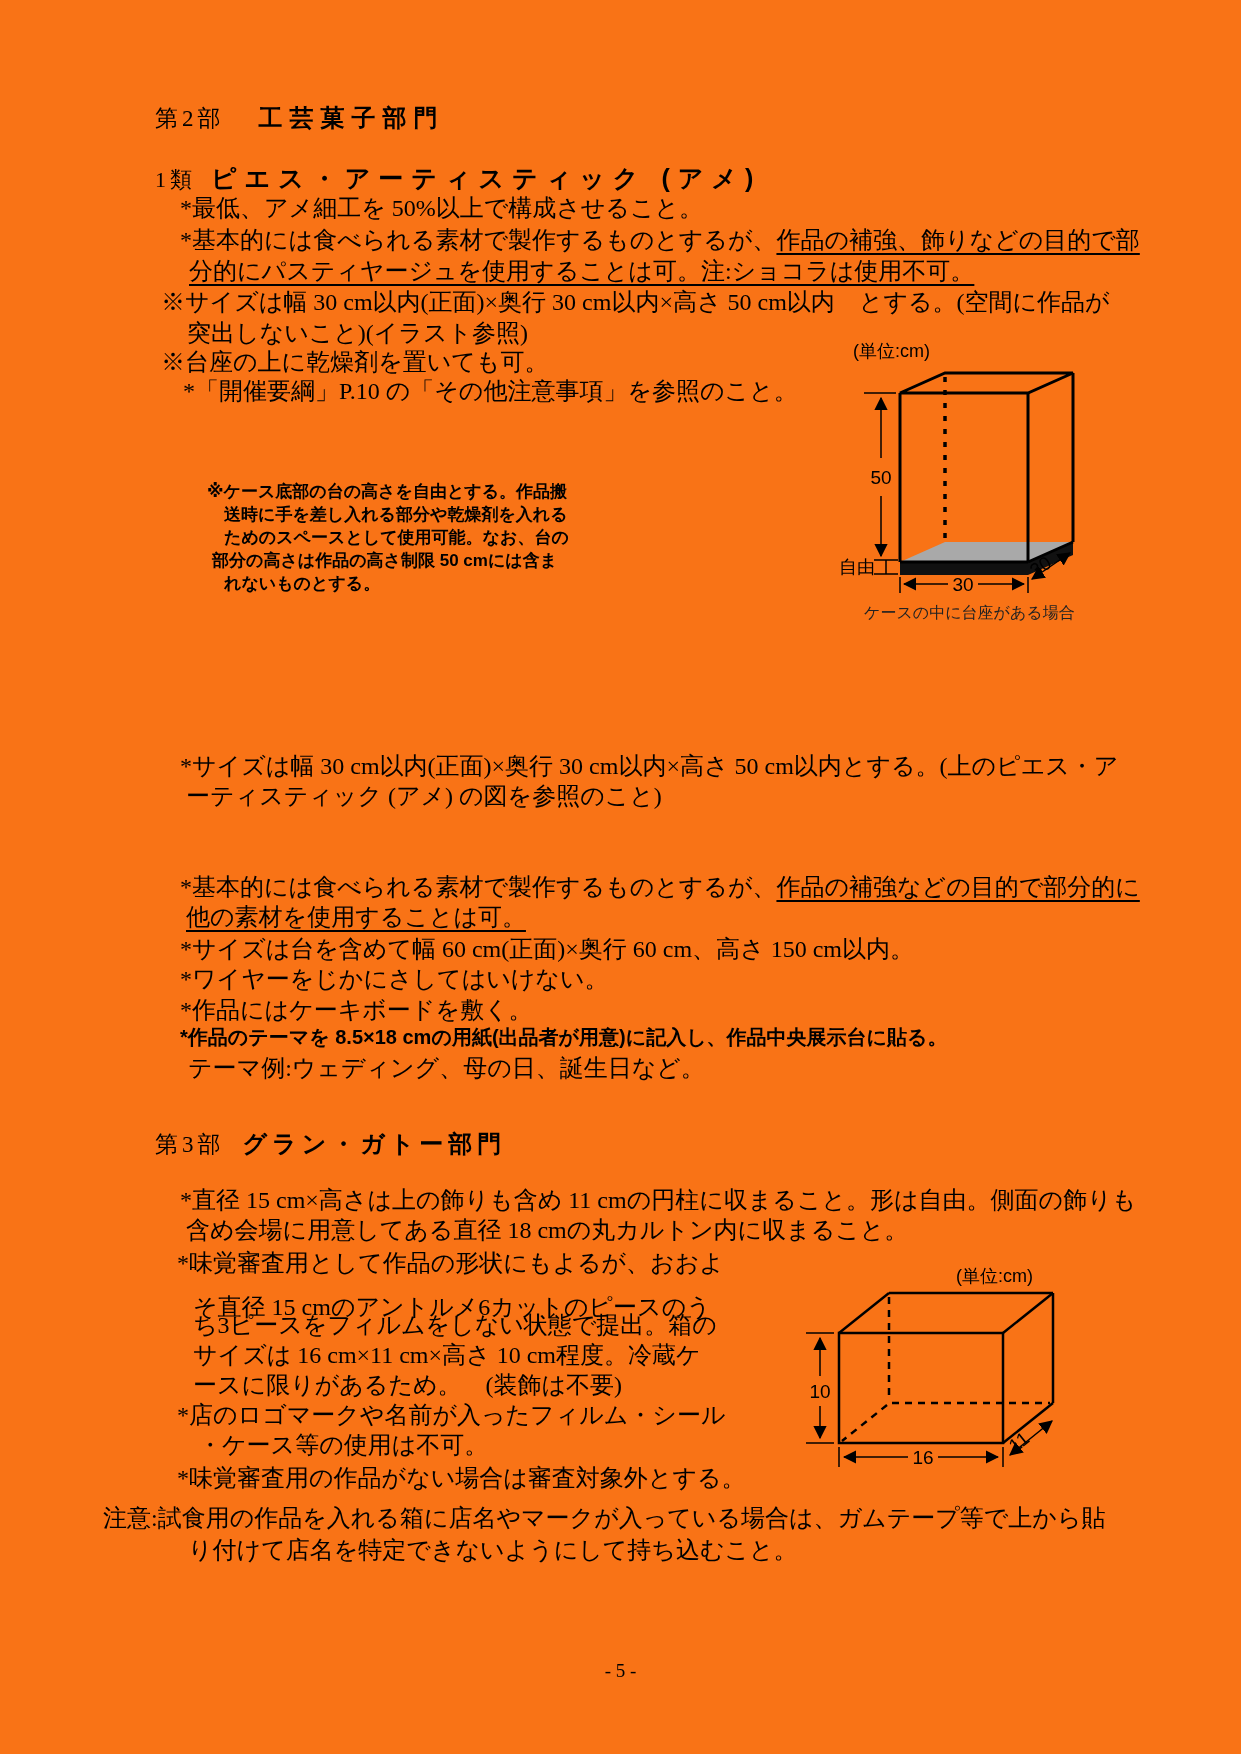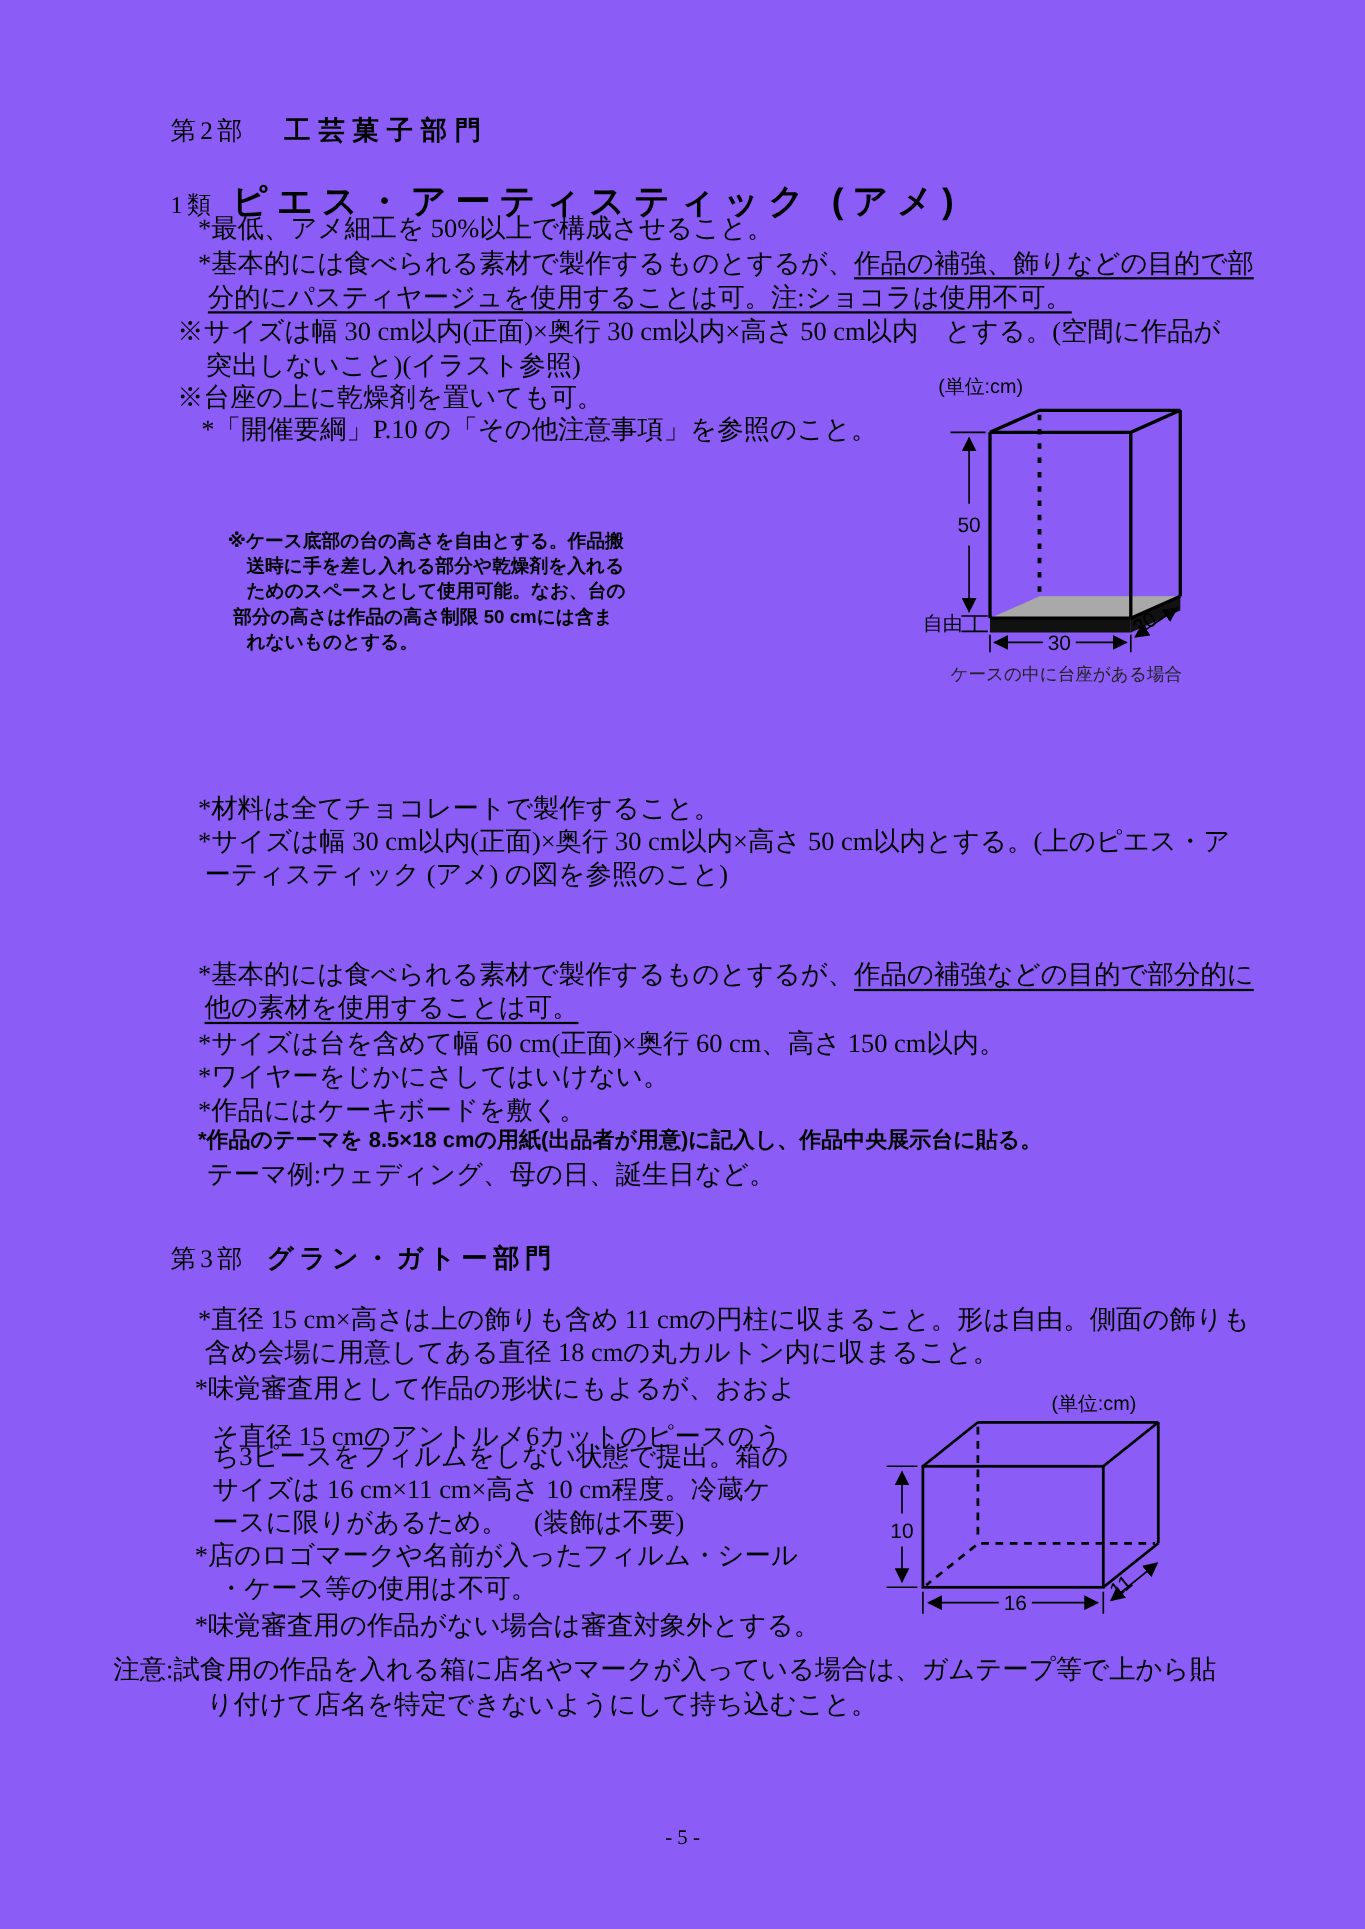--- a/index.html
+++ b/index.html
@@ -1,29 +1,29 @@
 <!DOCTYPE html>
 <html><head>
 <meta charset="utf-8">
 <style>
   html,body{margin:0;padding:0;background:#e8e8e8;}
   .page{
-    position:relative;width:1241px;height:1754px;background:#8b5cf6;
+    position:relative;width:1241px;height:1754px;background:#f97316;
     font-family:"Liberation Serif","DejaVu Serif",serif;color:#000;
     margin:0 auto;overflow:hidden;
   }
   .t{position:absolute;white-space:nowrap;font-size:24px;line-height:1.15;}
   .u{text-decoration:underline;text-underline-offset:5px;text-decoration-thickness:1.5px;}
   .gothic{font-family:Liberation Sans, sans-serif;}
   .b{font-weight:bold;}
   .head{position:absolute;white-space:nowrap;font-size:23px;}
   .head .num{letter-spacing:4px;}
   .head .ttl{font-family:"Liberation Sans","DejaVu Sans",sans-serif;font-weight:bold;}
   .ttl-part{font-size:24px;letter-spacing:7px;margin-left:34px;}
-  .ttl-cat{font-size:32px;letter-spacing:8px;margin-left:15px;}
+  .ttl-cat{font-size:25px;letter-spacing:8px;margin-left:15px;}
   .note-line{position:absolute;white-space:nowrap;font-size:17px;line-height:1;
     font-family:"Liberation Sans","DejaVu Sans",sans-serif;font-weight:600;}
   .pageno{position:absolute;left:0;top:1660px;width:100%;text-align:center;font-size:19px;}
   svg{position:absolute;}
   svg text{font-family:"Liberation Sans","DejaVu Sans",sans-serif;fill:#000;}
   .cap{font-size:16px;fill:#222;}
   .dim-t{font-size:19px;}
   .unit-t{font-size:18px;}
   .free-t{font-size:18px;}
 </style>
@@ -96,21 +96,20 @@
       <line x1="240" y1="284" x2="286" y2="284" marker-end="url(#arw)"></line>
     </g>
     <text class="dim-t" x="225" y="291" text-anchor="middle">30</text>
 
     <line x1="294" y1="279" x2="332" y2="253" stroke="#000" stroke-width="1.5" marker-start="url(#arw)" marker-end="url(#arw)"></line>
     <text class="dim-t" transform="translate(306,272) rotate(-33)" text-anchor="middle">30</text>
 
     <text class="cap" x="126" y="318">ケースの中に台座がある場合</text>
   </svg>
 
-  <div class="t" style="left:180px;top:723px">*材料は全てチョコレートで製作すること。</div>
   <div class="t" style="left:180px;top:753px">*サイズは幅 30 cm以内(正面)×奥行 30 cm以内×高さ 50 cm以内とする。(上のピエス・ア</div>
   <div class="t" style="left:186px;top:783px">ーティスティック (アメ) の図を参照のこと)</div>
 
   <div class="t" style="left:180px;top:874px"><span>*基本的には食べられる素材で製作するものとするが、</span><span class="u">作品の補強などの目的で部分的に</span></div>
   <div class="t u" style="left:186px;top:904px">他の素材を使用することは可。</div>
   <div class="t" style="left:180px;top:936px">*サイズは台を含めて幅 60 cm(正面)×奥行 60 cm、高さ 150 cm以内。</div>
   <div class="t" style="left:180px;top:966px">*ワイヤーをじかにさしてはいけない。</div>
   <div class="t" style="left:180px;top:997px">*作品にはケーキボードを敷く。</div>
   <div class="t gothic b" style="left:180px;top:1026px;font-size:20px">*作品のテーマを 8.5×18 cmの用紙(出品者が用意)に記入し、作品中央展示台に貼る。</div>
   <div class="t" style="left:188px;top:1055px">テーマ例:ウェディング、母の日、誕生日など。</div>

